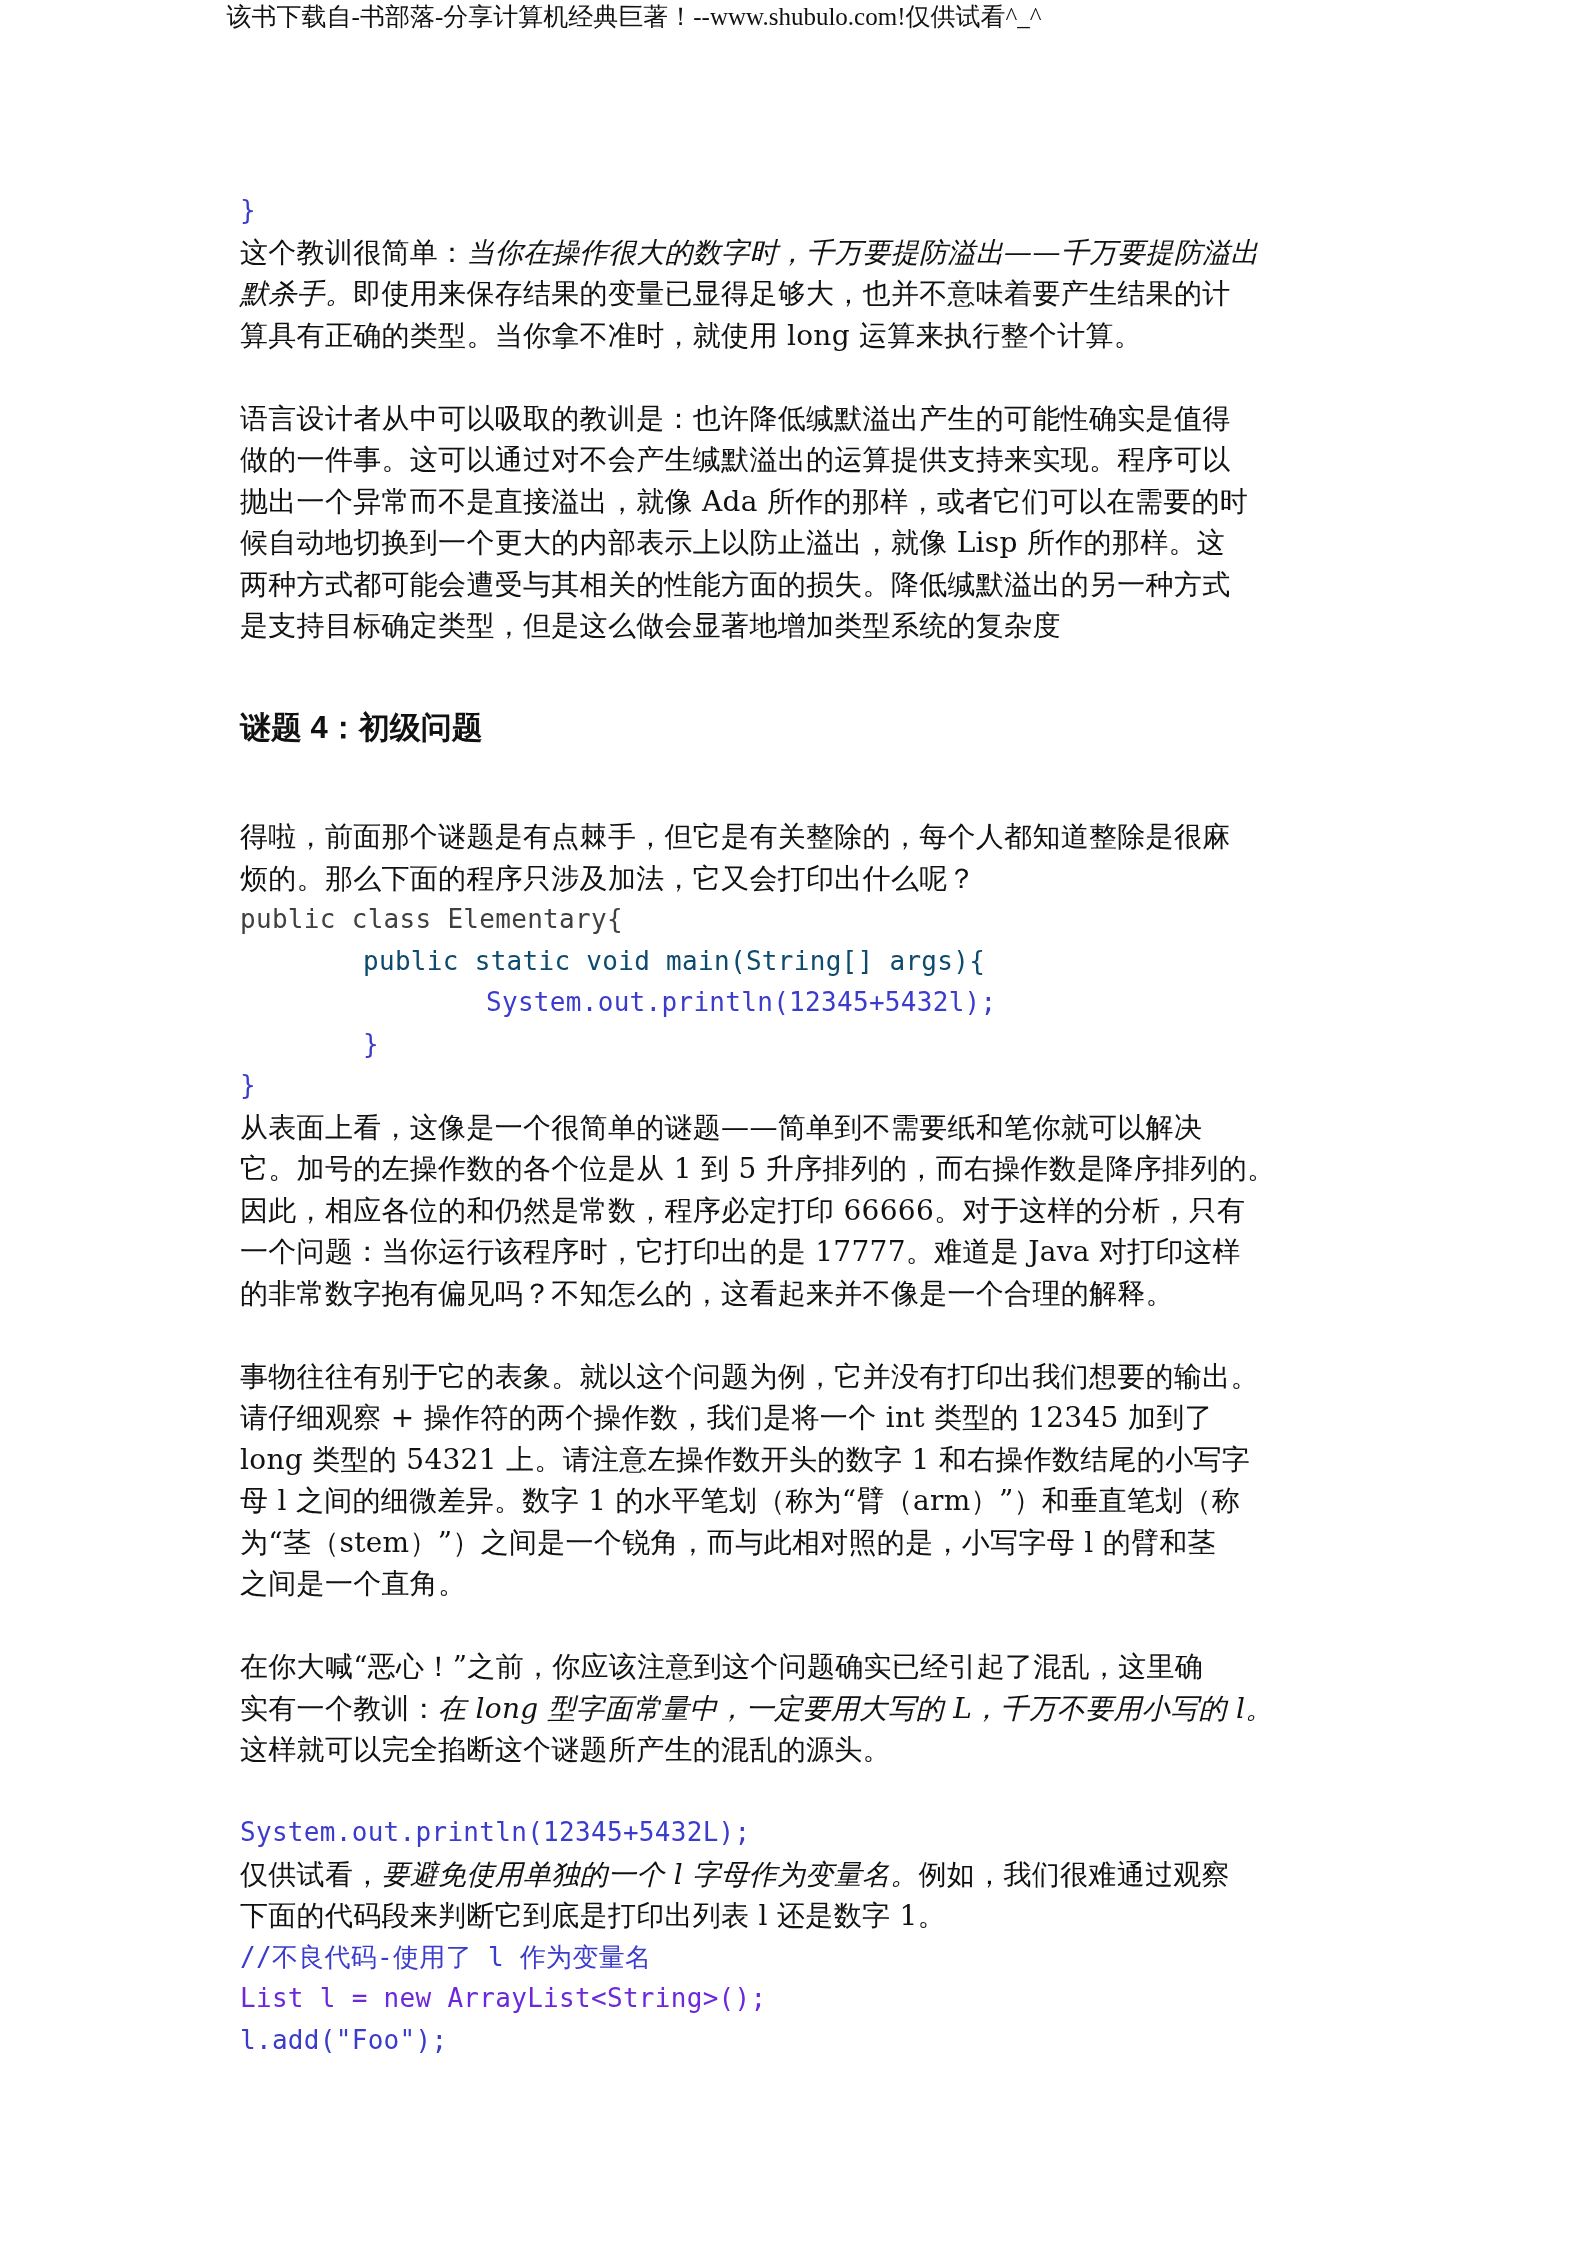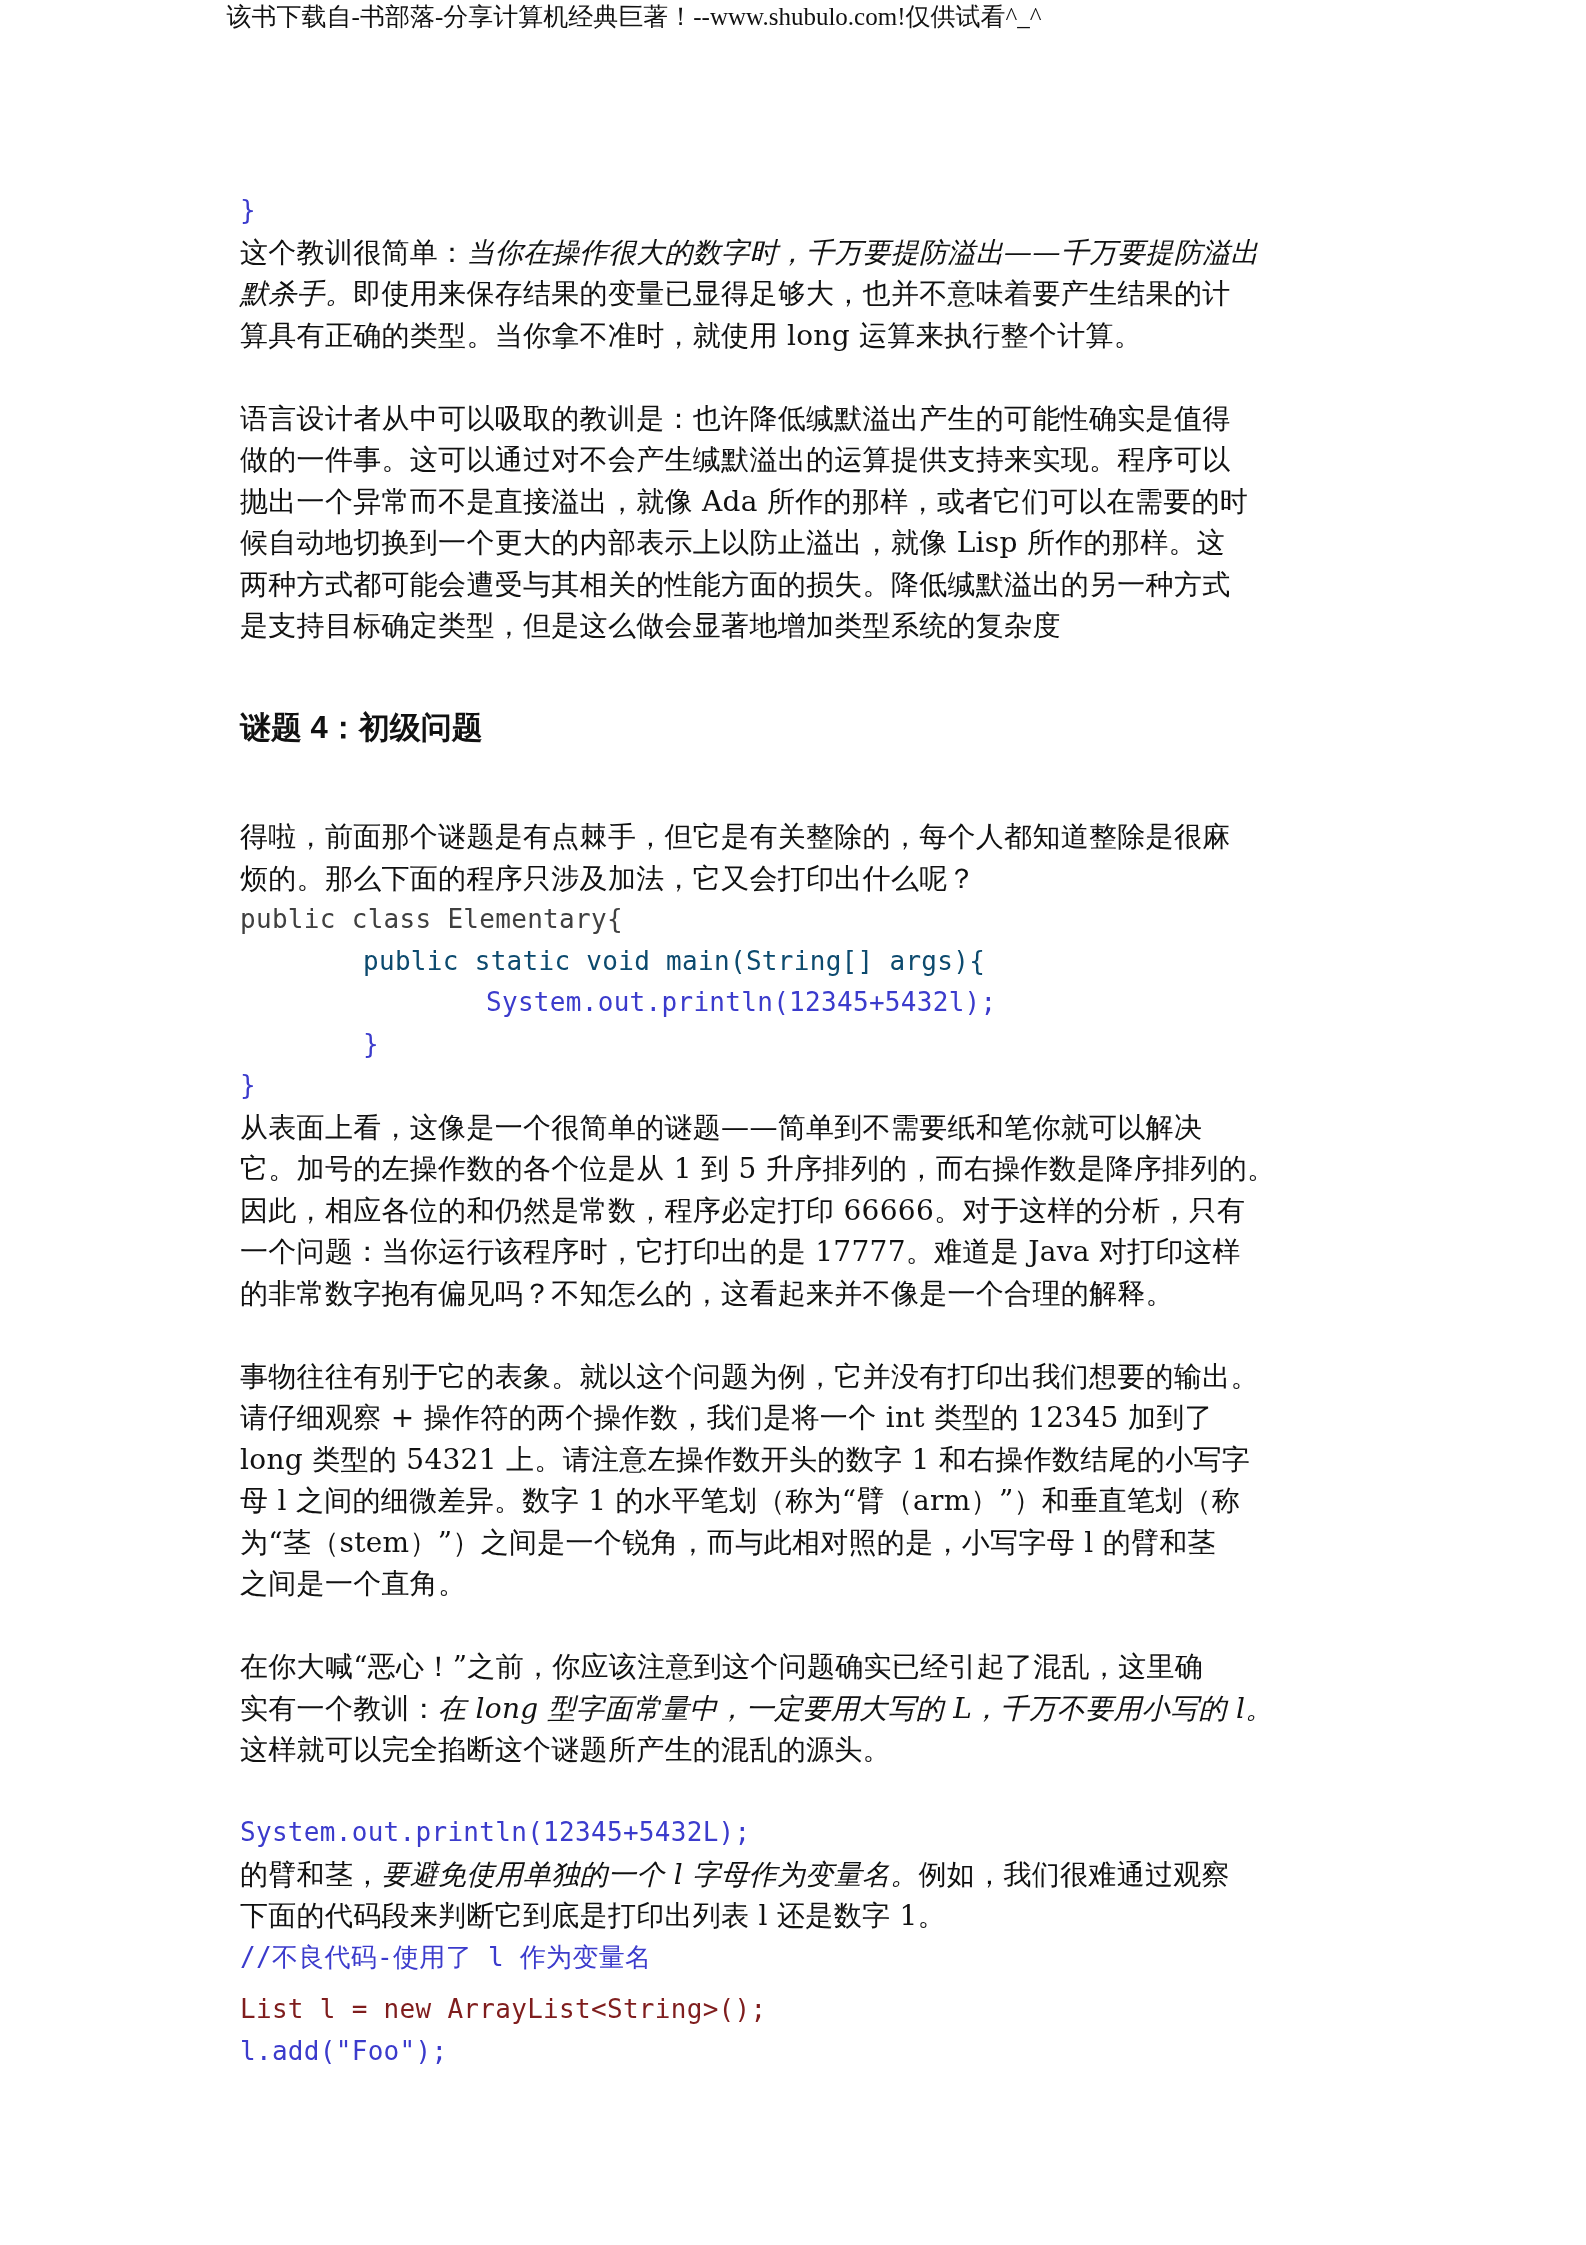--- a/index.html
+++ b/index.html
@@ -88,21 +88,21 @@
     </div>
   <div class="gap"></div>
   <div>
       <div class="line"><span>在你大喊“恶心！”之前，你应该注意到这个问题确实已经引起了混乱，这里确</span></div>
       <div class="line"><span>实有一个教训：</span><span class="em">在 long 型字面常量中，一定要用大写的 L，千万不要用小写的 l。</span></div>
       <div class="line"><span>这样就可以完全掐断这个谜题所产生的混乱的源头。</span></div>
     </div>
   <div class="gap"></div>
   <div class="line code">System.out.println(12345+5432L);</div>
   <div>
-      <div class="line"><span>的臂和茎，</span><span class="em">要避免使用单独的一个 l 字母作为变量名。</span><span>例如，我们很难通过观察</span></div>
+      <div class="line"><span>仅供试看，</span><span class="em">要避免使用单独的一个 l 字母作为变量名。</span><span>例如，我们很难通过观察</span></div>
       <div class="line"><span>下面的代码段来判断它到底是打印出列表 l 还是数字 1。</span></div>
     </div>
   <div>
       <div class="line code" style="color: rgb(59, 59, 204);">//不良代码-使用了 l 作为变量名</div>
-      <div class="line code" style="color: #7f1d1d; margin-top: 11px;">List l = new ArrayList&lt;String&gt;();</div>
+      <div class="line code" style="color: #6d28d9;">List l = new ArrayList&lt;String&gt;();</div>
       <div class="line code" style="color: rgb(59, 59, 204);">l.add("Foo");</div>
     </div>
 </div>
 
 </body></html>

